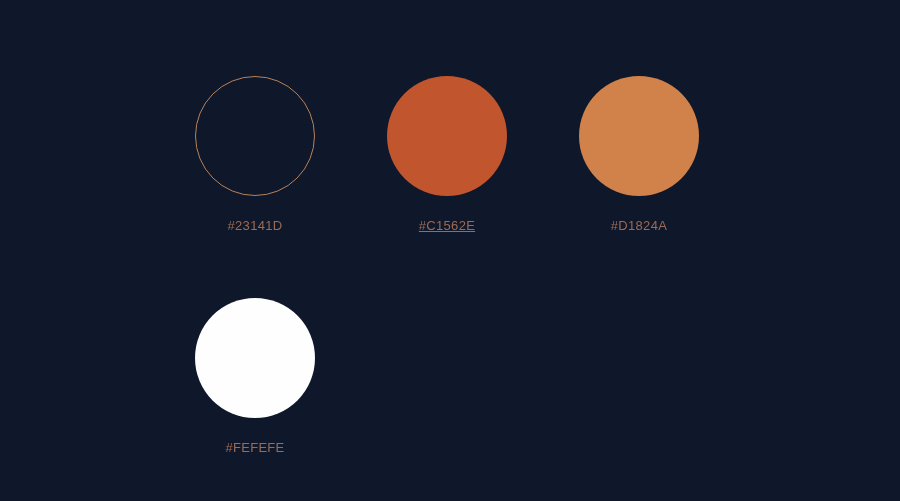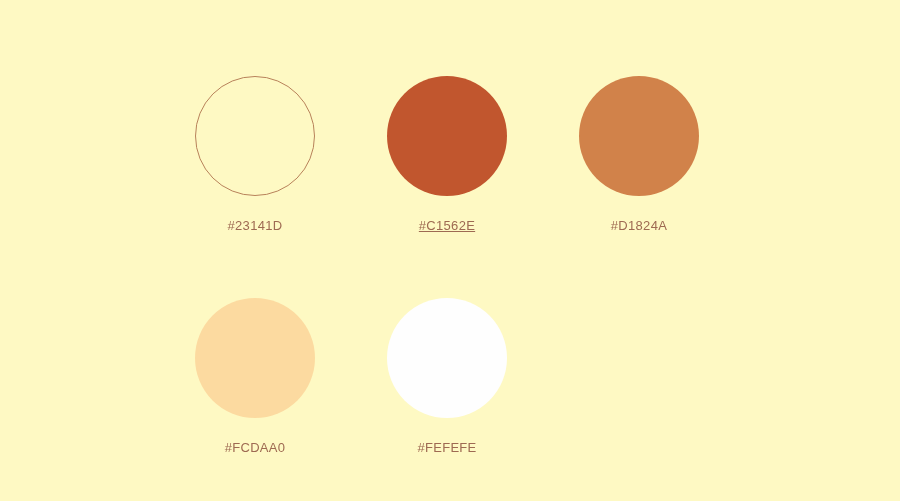--- a/index.html
+++ b/index.html
@@ -57,43 +57,39 @@
     font-size: 13px;
     letter-spacing: 0.3px;
     color: #9E6A52;
     white-space: nowrap;
     font-family: "Liberation Sans", sans-serif;
   }
 </style>
 </head>
 <body>
 
-<div id="palette-board" style="background: #fef9c3;">
+<div id="palette-board" style="background: #0f172a;">
   <div class="swatch-grid">
 
     <div class="swatch">
       <div class="swatch-circle outlined" style="border-color: rgb(184, 130, 90);"></div>
       <div class="swatch-label" style="color: rgb(158, 106, 82);">#23141D</div>
     </div>
 
     <div class="swatch">
       <div class="swatch-circle" style="background: rgb(193, 86, 46);"></div>
       <div class="swatch-label" style="color: rgb(158, 106, 82); text-decoration: underline;">#C1562E</div>
     </div>
 
     <div class="swatch">
       <div class="swatch-circle" style="background: rgb(209, 130, 74);"></div>
       <div class="swatch-label" style="color: rgb(158, 106, 82);">#D1824A</div>
     </div>
 
 
-    <div class="swatch">
-      <div class="swatch-circle" style="background: rgb(252, 218, 160);"></div>
-      <div class="swatch-label" style="color: rgb(158, 106, 82);">#FCDAA0</div>
-    </div>
 
     <div class="swatch">
       <div class="swatch-circle" style="background: rgb(254, 254, 254);"></div>
       <div class="swatch-label" style="color: rgb(158, 106, 82);">#FEFEFE</div>
     </div>
 
   </div>
 </div>
 
 </body></html>

